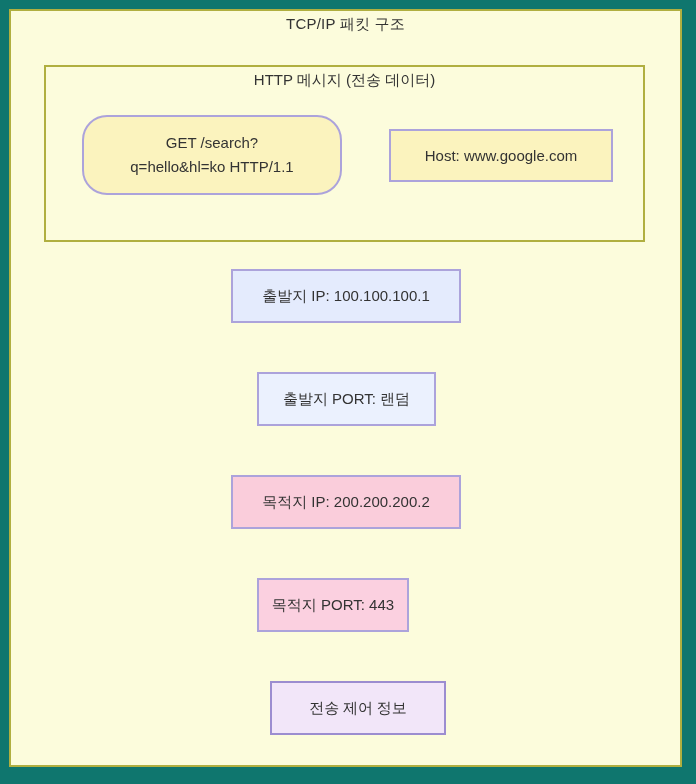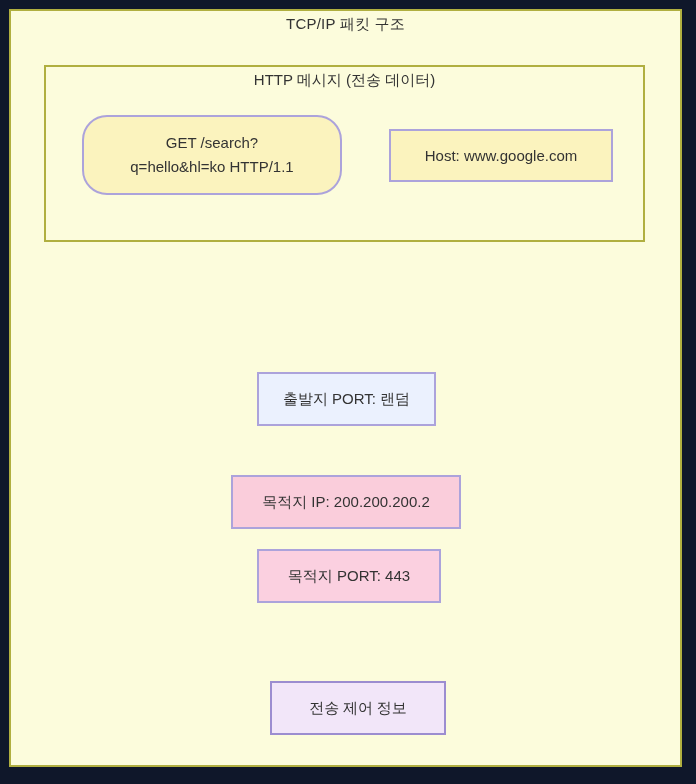--- a/index.html
+++ b/index.html
@@ -1,20 +1,20 @@
 <!DOCTYPE html>
 <html><head>
 <meta charset="utf-8">
 <style>
   html, body { margin: 0; padding: 0; }
   .stage {
     position: relative;
     width: 696px;
     height: 784px;
-    background: #0f172a;
+    background: #0f766e;
     font-family: "Liberation Sans", "DejaVu Sans", sans-serif;
     color: #333333;
     overflow: hidden;
   }
   .panel {
     position: absolute;
     left: 9px; top: 9px;
     width: 673px; height: 758px;
     background: #FCFCDC;
     border: 2px solid #B0AF40;
@@ -71,21 +71,21 @@
     box-sizing: border-box;
     display: flex;
     align-items: center;
     justify-content: center;
     font-size: 15px;
     height: 54px;
   }
   .f1 { left: 220px; top: 258px; width: 230px; background: #E4EBFD; }
   .f2 { left: 246px; top: 361px; width: 179px; background: #EBF1FE; }
   .f3 { left: 220px; top: 464px; width: 230px; background: #FACDDB; }
-  .f4 { left: 246px; top: 538px; width: 184px; background: #FBD0E0; }
+  .f4 { left: 246px; top: 567px; width: 152px; background: #FBD0E0; }
   .f5 { left: 259px; top: 670px; width: 176px; background: #F2E6F9; border-color: #9C8DD0; font-family: Liberation Serif, serif; }
 </style>
 </head>
 <body>
 
 <div class="stage">
   <div class="panel">
 
     <div class="title">TCP/IP 패킷 구조</div>
 
@@ -95,20 +95,23 @@
       <div class="note request-box">
         <div>GET /search?</div>
         <div>q=hello&amp;hl=ko HTTP/1.1</div>
       </div>
 
       <div class="note host-box">
         <span>Host: www.google.com</span>
       </div>
     </div>
 
+    <div class="field f1">
+      <span>출발지 IP: 100.100.100.1</span>
+    </div>
 
     <div class="field f2">
       <span>출발지 PORT: 랜덤</span>
     </div>
 
     <div class="field f3">
       <span>목적지 IP: 200.200.200.2</span>
     </div>
 
     <div class="field f4">

